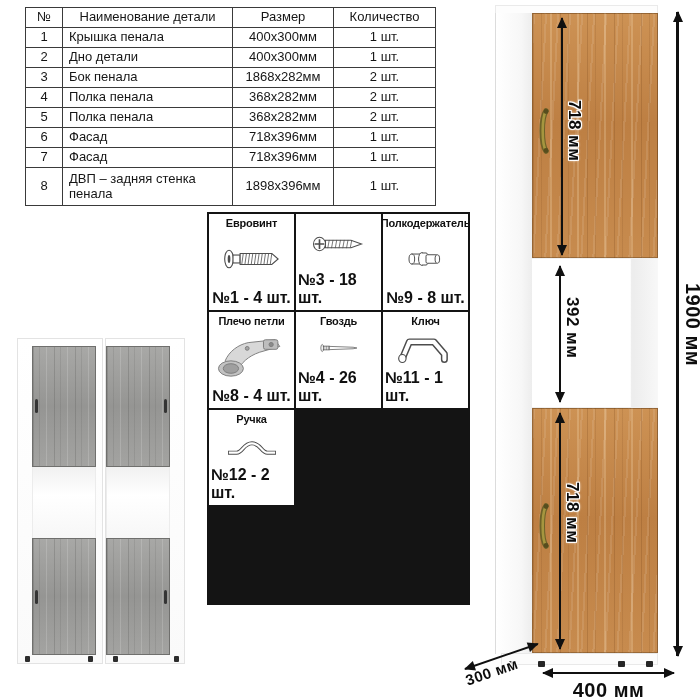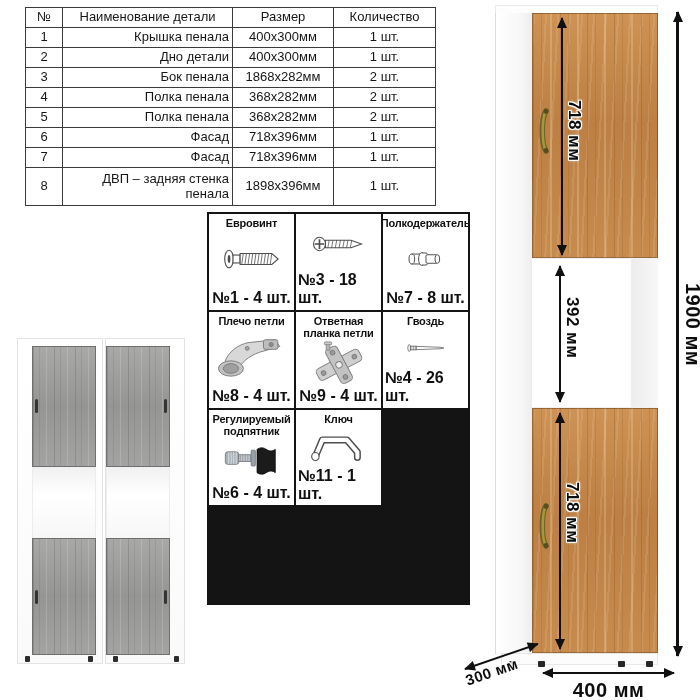--- a/index.html
+++ b/index.html
@@ -9,21 +9,21 @@
 
   
   .parts-wrap { position:absolute; left:25px; top:7px; }
   table.parts { border-collapse:collapse; table-layout:fixed; width:410px; }
   .parts td, .parts th { border:1px solid #3a3a3a; font-size:13px; font-weight:400;
     color:#161616; padding:1px 3px; line-height:1.12; vertical-align:middle; }
   .parts th { text-align:center; height:20px; }
   .parts tr { height:20px; }
   .parts tr.tall { height:38px; }
   .c-num, .c-size, .c-qty { text-align:center; }
-  .c-name { text-align:right; padding-left:6px !important; }
+  .c-name { text-align:left; padding-left:6px !important; }
 
   
   .hw-grid { position:absolute; left:207px; top:212px; width:263px; height:393px;
     display:grid; grid-template-columns:1fr 1fr 1fr; grid-template-rows:1fr 1fr 1fr 1fr;
     gap:2px; background:#141414; border:2px solid #141414; }
   .hw-cell { background:#fff; display:flex; flex-direction:column; align-items:center;
     justify-content:space-between; padding:3px 2px 2px; overflow:hidden; }
   .hw-title { font-weight:700; font-size:11px; line-height:1.12; text-align:center;
     color:#101010; letter-spacing:-0.2px; }
   .hw-title.left { align-self:flex-start; text-align:left; padding-left:4px; }
@@ -215,108 +215,81 @@
           <g fill="#fff" stroke="#4d4d4d" stroke-width="1.4">
             <rect x="18" y="17" width="13" height="14"></rect>
             <ellipse cx="18" cy="24" rx="4" ry="7"></ellipse>
             <ellipse cx="32" cy="24" rx="4.5" ry="9"></ellipse>
             <path d="M32 15.5 h6 a4 8.5 0 0 1 0 17 h-6"></path>
             <rect x="38" y="18" width="16" height="12" rx="2"></rect>
             <ellipse cx="54" cy="24" rx="3.2" ry="6"></ellipse>
           </g>
         </svg>
       </div>
-      <div class="hw-count">№7 - 8 шт.</div>
+      <div class="hw-count">№9 - 8 шт.</div>
     </div>
 
     <div class="hw-cell">
       <div class="hw-title">Плечо петли</div>
       <div class="hw-icon">
         <svg class="ic" width="74" height="46" viewBox="0 0 76 48">
           <g stroke="#7c7c7c" stroke-width="1">
             <path d="M10 28 C14 18 24 11 34 9 L62 6 L67 13 L46 19 C34 23 26 31 24 37 Z" fill="#d8d8d8"></path>
             <ellipse cx="16" cy="36" rx="13" ry="8" fill="#c2c2c2"></ellipse>
             <ellipse cx="16" cy="36" rx="8" ry="5" fill="#9f9f9f"></ellipse>
             <rect x="50" y="6" width="15" height="10" rx="2" fill="#bdbdbd"></rect>
             <circle cx="58" cy="11" r="2.2" fill="#8a8a8a"></circle>
             <circle cx="33" cy="15" r="2" fill="#a5a5a5"></circle>
           </g>
         </svg>
       </div>
       <div class="hw-count">№8 - 4 шт.</div>
     </div>
 
-    <div class="hw-cell">
-      <div class="hw-title">Ответная планка петли</div>
-      <div class="hw-icon">
-        <svg class="ic" width="74" height="44" viewBox="0 0 76 48">
-          <g transform="rotate(-28 38 26)" stroke="#7c7c7c" stroke-width="1">
-            <rect x="12" y="19" width="52" height="14" rx="4" fill="#cfcfcf"></rect>
-            <rect x="31" y="5" width="14" height="42" rx="4" fill="#c2c2c2"></rect>
-            <circle cx="38" cy="26" r="3.5" fill="#efefef"></circle>
-            <circle cx="19" cy="26" r="2.5" fill="#9a9a9a"></circle>
-              <circle cx="57" cy="26" r="2.5" fill="#9a9a9a"></circle>
-            <circle cx="38" cy="11" r="2.5" fill="#9a9a9a"></circle>
-              <circle cx="38" cy="41" r="2.5" fill="#9a9a9a"></circle>
-          </g>
-          <g stroke="#8a8a8a" stroke-width="1">
-            <rect x="24" y="2" width="4" height="8" fill="#b5b5b5"></rect>
-              <rect x="22" y="1" width="8" height="3" rx="1" fill="#c9c9c9"></rect>
-          </g>
-        </svg>
-      </div>
-      <div class="hw-count">№9 - 4 шт.</div>
-    </div>
 
     <div class="hw-cell">
       <div class="hw-title">Гвоздь</div>
       <div class="hw-icon">
         <svg class="ic" width="74" height="26" viewBox="0 0 76 48">
           <g fill="#fff" stroke="#4d4d4d" stroke-width="1.3">
             <ellipse cx="7" cy="24" rx="2.5" ry="6.5"></ellipse>
             <rect x="9" y="20.5" width="11" height="7"></rect>
             <path d="M20 21 L64 22.6 L71 24 L64 25.4 L20 27 Z"></path>
           </g>
           <path d="M12 20.5 v7 M15 20.5 v7 M18 20.5 v7" stroke="#4d4d4d" stroke-width="0.9"></path>
         </svg>
       </div>
       <div class="hw-count">№4 - 26 шт.</div>
     </div>
 
 
-    <div class="hw-cell">
-      <div class="hw-title">Регулируемый подпятник</div>
-      <div class="hw-icon">
-        <svg class="ic" width="74" height="40" viewBox="0 0 76 48">
-          <g stroke="#6f757b" stroke-width="1">
-            <rect x="6" y="13" width="16" height="15" rx="3" fill="#aab1b8"></rect>
-            <path d="M10 13.5 v14 M13 13.5 v14 M16 13.5 v14 M19 13.5 v14" stroke="#d7dce0" stroke-width="1.2"></path>
-            <rect x="22" y="16.5" width="15" height="8" fill="#c3c9cf"></rect>
-            <path d="M24 16.5 v8 M27 16.5 v8 M30 16.5 v8 M33 16.5 v8 M36 16.5 v8" stroke="#8d949a" stroke-width="1"></path>
-            <rect x="37" y="11" width="5" height="19" rx="1" fill="#9aa1a8"></rect>
-          </g>
-          <path d="M44 10 q6 -4 11 0 q6 4 11 0 v28 q-5 -4 -11 0 q-5 4 -11 0 z" fill="#1b1b1b" stroke="#000" stroke-width="0.8"></path>
-        </svg>
-      </div>
-      <div class="hw-count">№6 - 4 шт.</div>
-    </div>
 
 
     <div class="hw-cell">
       <div class="hw-title">Ключ</div>
       <div class="hw-icon">
         <svg class="ic" width="74" height="42" viewBox="0 0 76 48">
           <path d="M11 36 l8 -19 h28 l12 14 v6" fill="none" stroke="#4d4d4d" stroke-width="8" stroke-linecap="round" stroke-linejoin="round"></path>
           <path d="M11 36 l8 -19 h28 l12 14 v6" fill="none" stroke="#fff" stroke-width="4.6" stroke-linecap="round" stroke-linejoin="round"></path>
           <ellipse cx="11" cy="36" rx="4.2" ry="4.6" fill="#fff" stroke="#4d4d4d" stroke-width="1.3"></ellipse>
         </svg>
       </div>
       <div class="hw-count">№11 - 1 шт.</div>
     </div>
 
+    <div class="hw-cell">
+      <div class="hw-title">Ручка</div>
+      <div class="hw-icon">
+        <svg class="ic" width="74" height="32" viewBox="0 0 76 48">
+          <path d="M5 34 h10 c9 0 10 -14 23 -14 s14 14 23 14 h10" fill="none" stroke="#4d4d4d" stroke-width="6" stroke-linecap="square"></path>
+          <path d="M5 34 h10 c9 0 10 -14 23 -14 s14 14 23 14 h10" fill="none" stroke="#fff" stroke-width="3.4" stroke-linecap="square"></path>
+        </svg>
+      </div>
+      <div class="hw-count">№12 - 2 шт.</div>
+    </div>
   </div>
 
   <div class="smallcab sc-a">
     <div class="sc-frame"></div>
     <div class="sc-door gwood" style="left:15px;top:8px;width:64px;height:121px;">
       <div class="sc-handle h-left"></div>
     </div>
     <div class="sc-open" style="left:15px;top:129px;width:64px;height:71px;"></div>
     <div class="sc-door gwood" style="left:15px;top:200px;width:64px;height:117px;">
       <div class="sc-handle h-left"></div>

